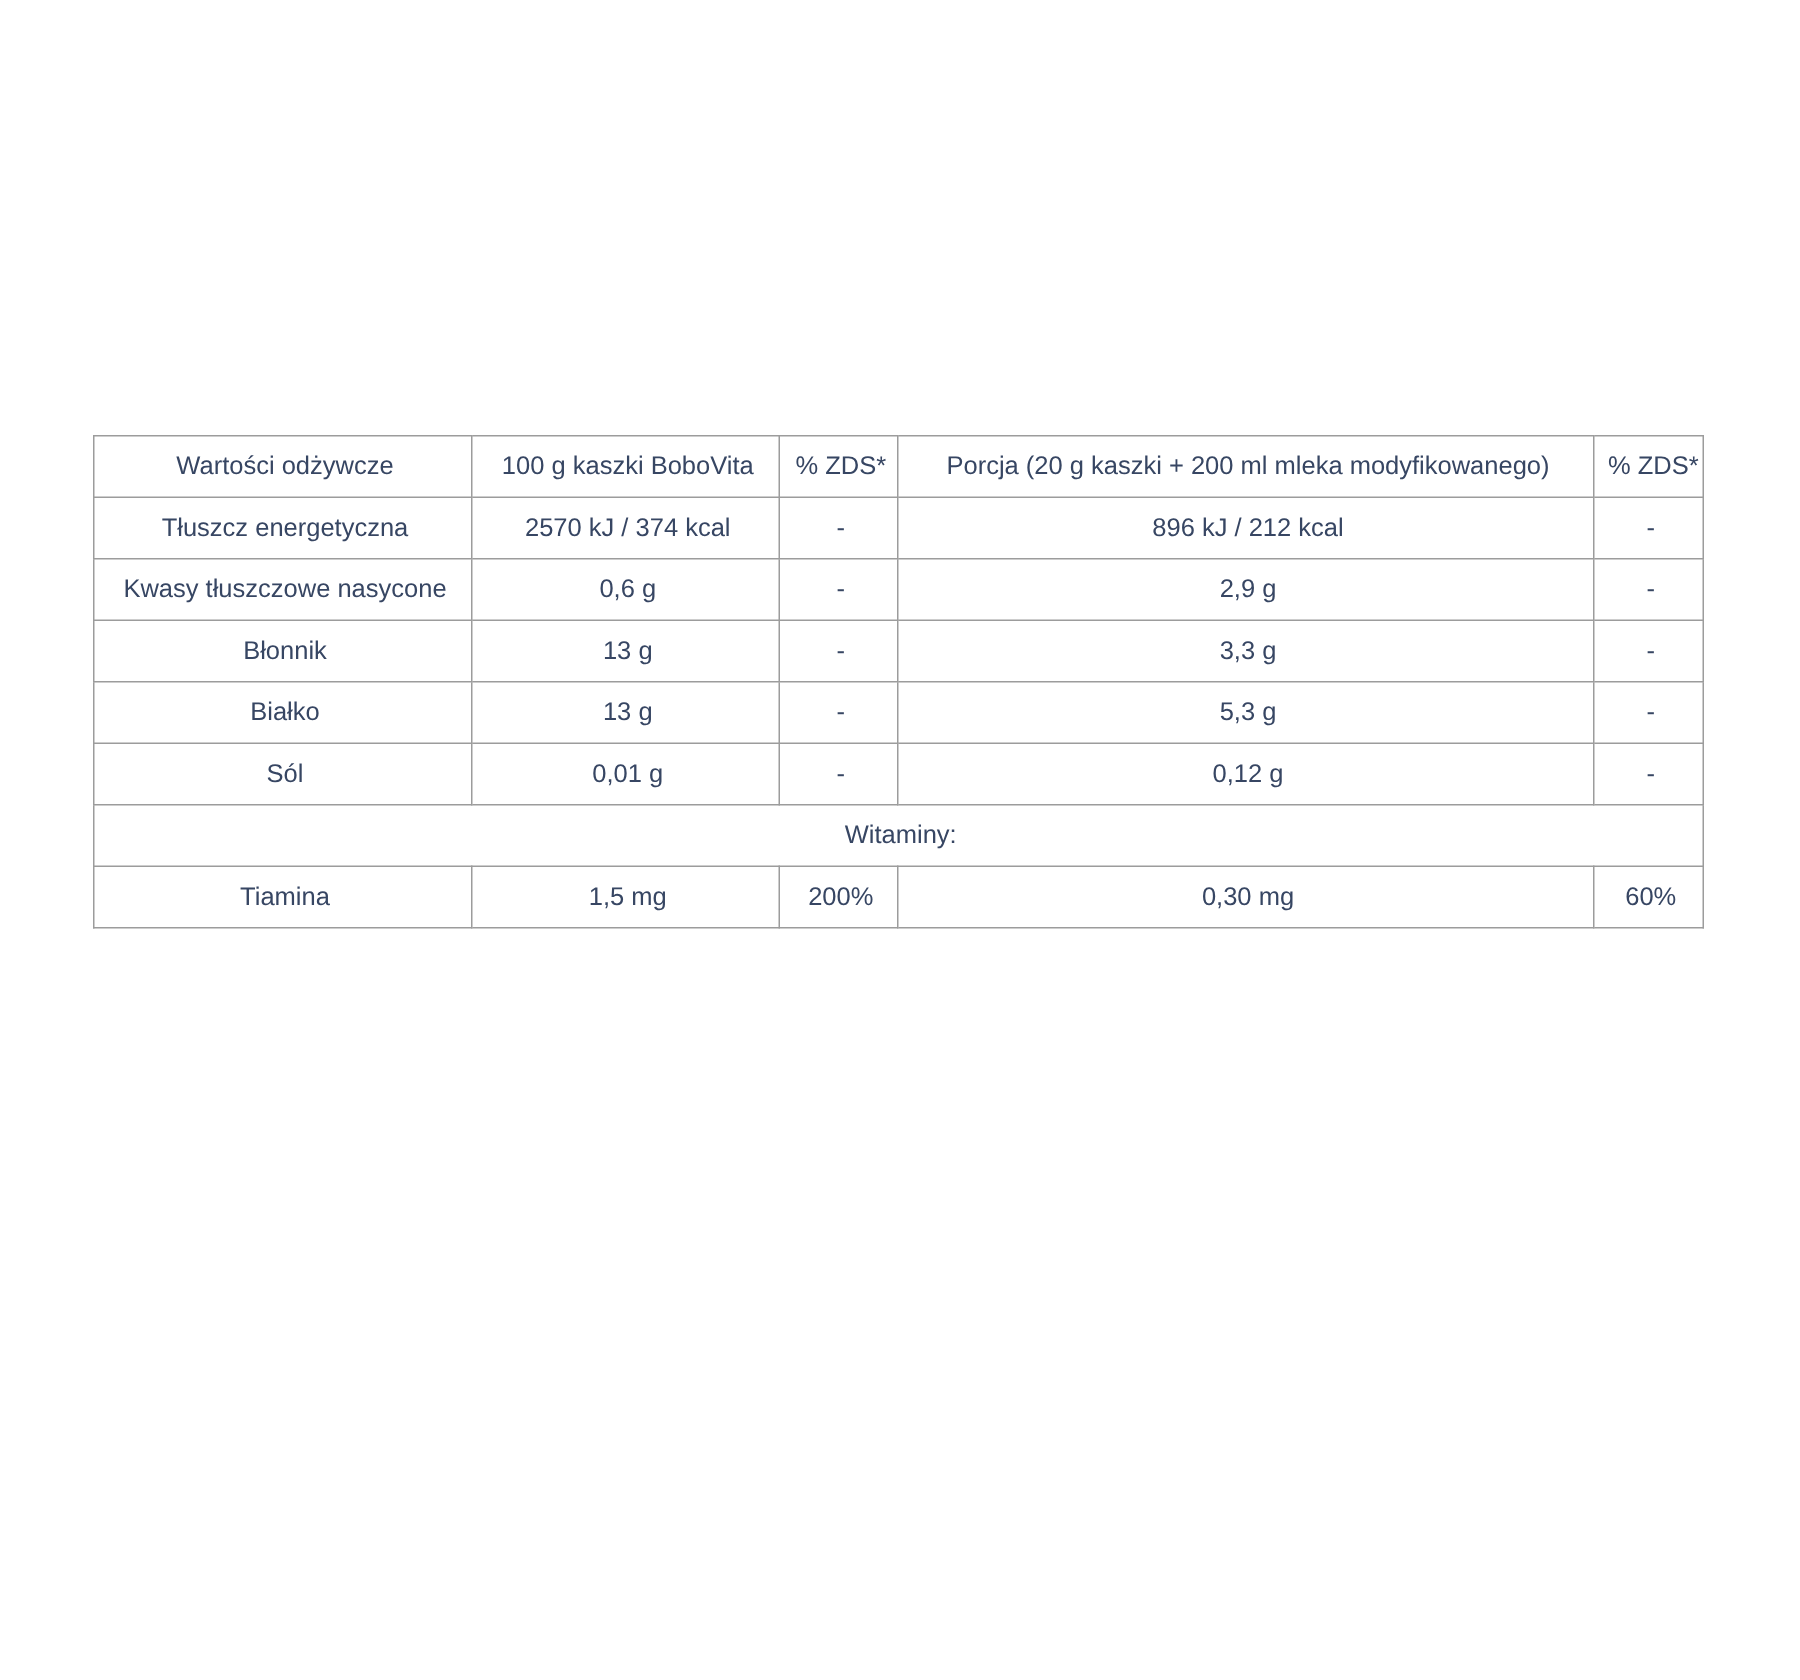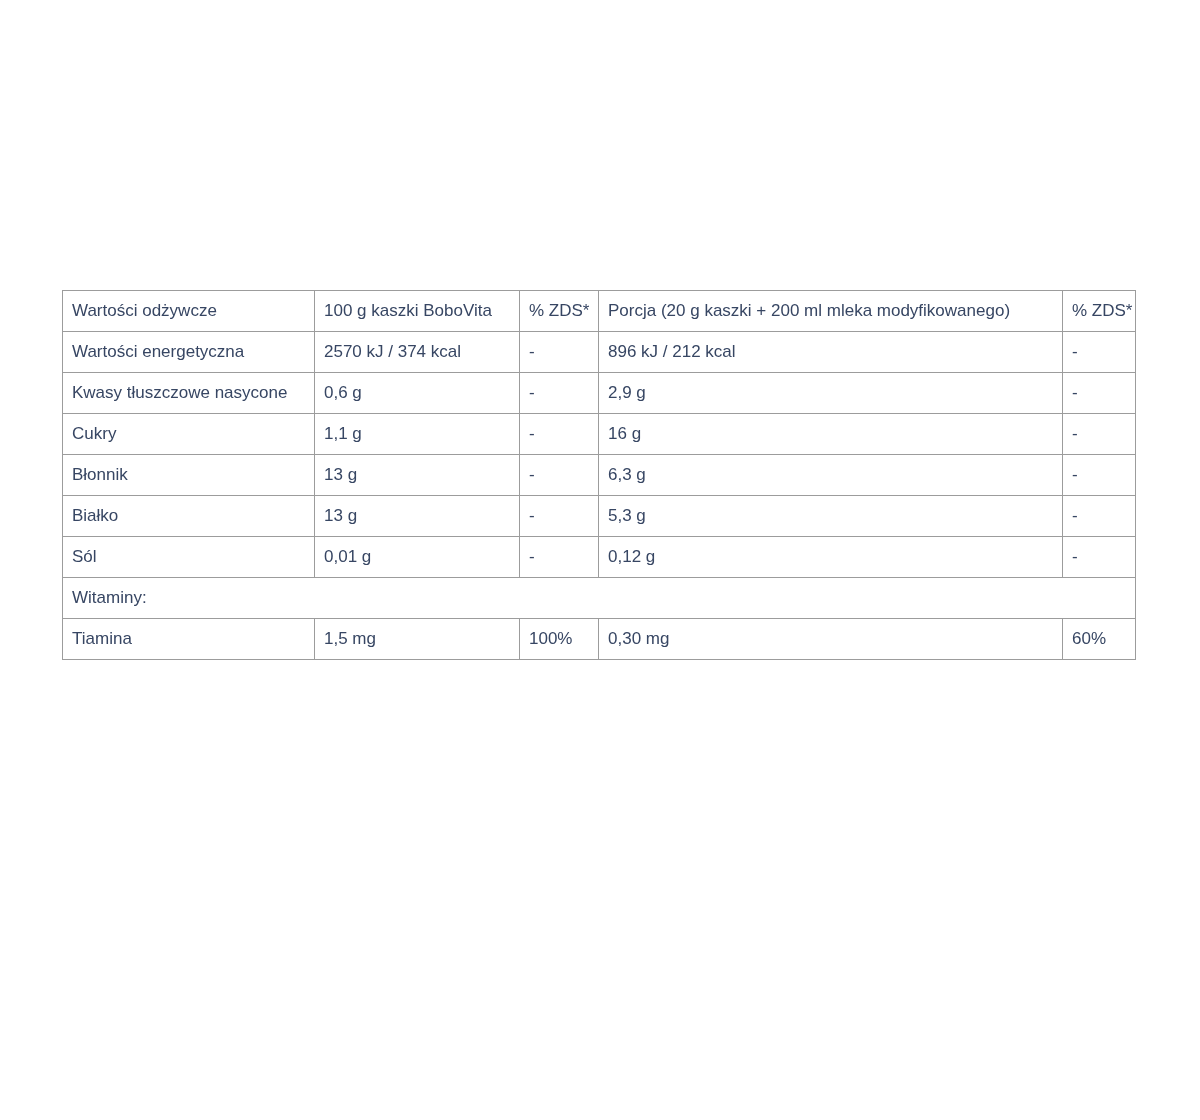--- a/index.html
+++ b/index.html
@@ -30,21 +30,21 @@
   table.nutrition col.c1 { width: 252px; }
   table.nutrition col.c2 { width: 205px; }
   table.nutrition col.c3 { width: 79px; }
   table.nutrition col.c4 { width: 464px; }
   table.nutrition col.c5 { width: 73px; }
   table.nutrition th,
   table.nutrition td {
     border: 1px solid var(--border-color, #9c9c9c);
     height: 40px;
     padding: 0 6px 0 9px;
-    text-align: left;
+    text-align: center;
     vertical-align: middle;
     font-weight: 400;
     white-space: nowrap;
     overflow: hidden;
   }
   table.nutrition td.section-cell {
     
   }
 </style>
 </head>
@@ -63,45 +63,38 @@
       <tr>
           <th>Wartości odżywcze</th>
           <th>100 g kaszki BoboVita</th>
           <th>% ZDS*</th>
           <th>Porcja (20 g kaszki + 200 ml mleka modyfikowanego)</th>
           <th>% ZDS*</th>
         </tr>
     </thead>
     <tbody>
         <tr>
-          <td>Wartości energetyczna</td>
+          <td>Tłuszcz energetyczna</td>
           <td>2570 kJ / 374 kcal</td>
           <td>-</td>
           <td>896 kJ / 212 kcal</td>
           <td>-</td>
         </tr>
         <tr>
           <td>Kwasy tłuszczowe nasycone</td>
           <td>0,6 g</td>
           <td>-</td>
           <td>2,9 g</td>
           <td>-</td>
         </tr>
         <tr>
-          <td>Cukry</td>
-          <td>1,1 g</td>
-          <td>-</td>
-          <td>16 g</td>
-          <td>-</td>
-        </tr>
-        <tr>
           <td>Błonnik</td>
           <td>13 g</td>
           <td>-</td>
-          <td>6,3 g</td>
+          <td>3,3 g</td>
           <td>-</td>
         </tr>
         <tr>
           <td>Białko</td>
           <td>13 g</td>
           <td>-</td>
           <td>5,3 g</td>
           <td>-</td>
         </tr>
         <tr>
@@ -110,19 +103,19 @@
           <td>-</td>
           <td>0,12 g</td>
           <td>-</td>
         </tr>
         <tr>
           <td colspan="5" class="section-cell">Witaminy:</td>
         </tr>
         <tr>
           <td>Tiamina</td>
           <td>1,5 mg</td>
-          <td>100%</td>
+          <td>200%</td>
           <td>0,30 mg</td>
           <td>60%</td>
         </tr>
       </tbody>
   </table>
 </div>
 
 </body></html>

